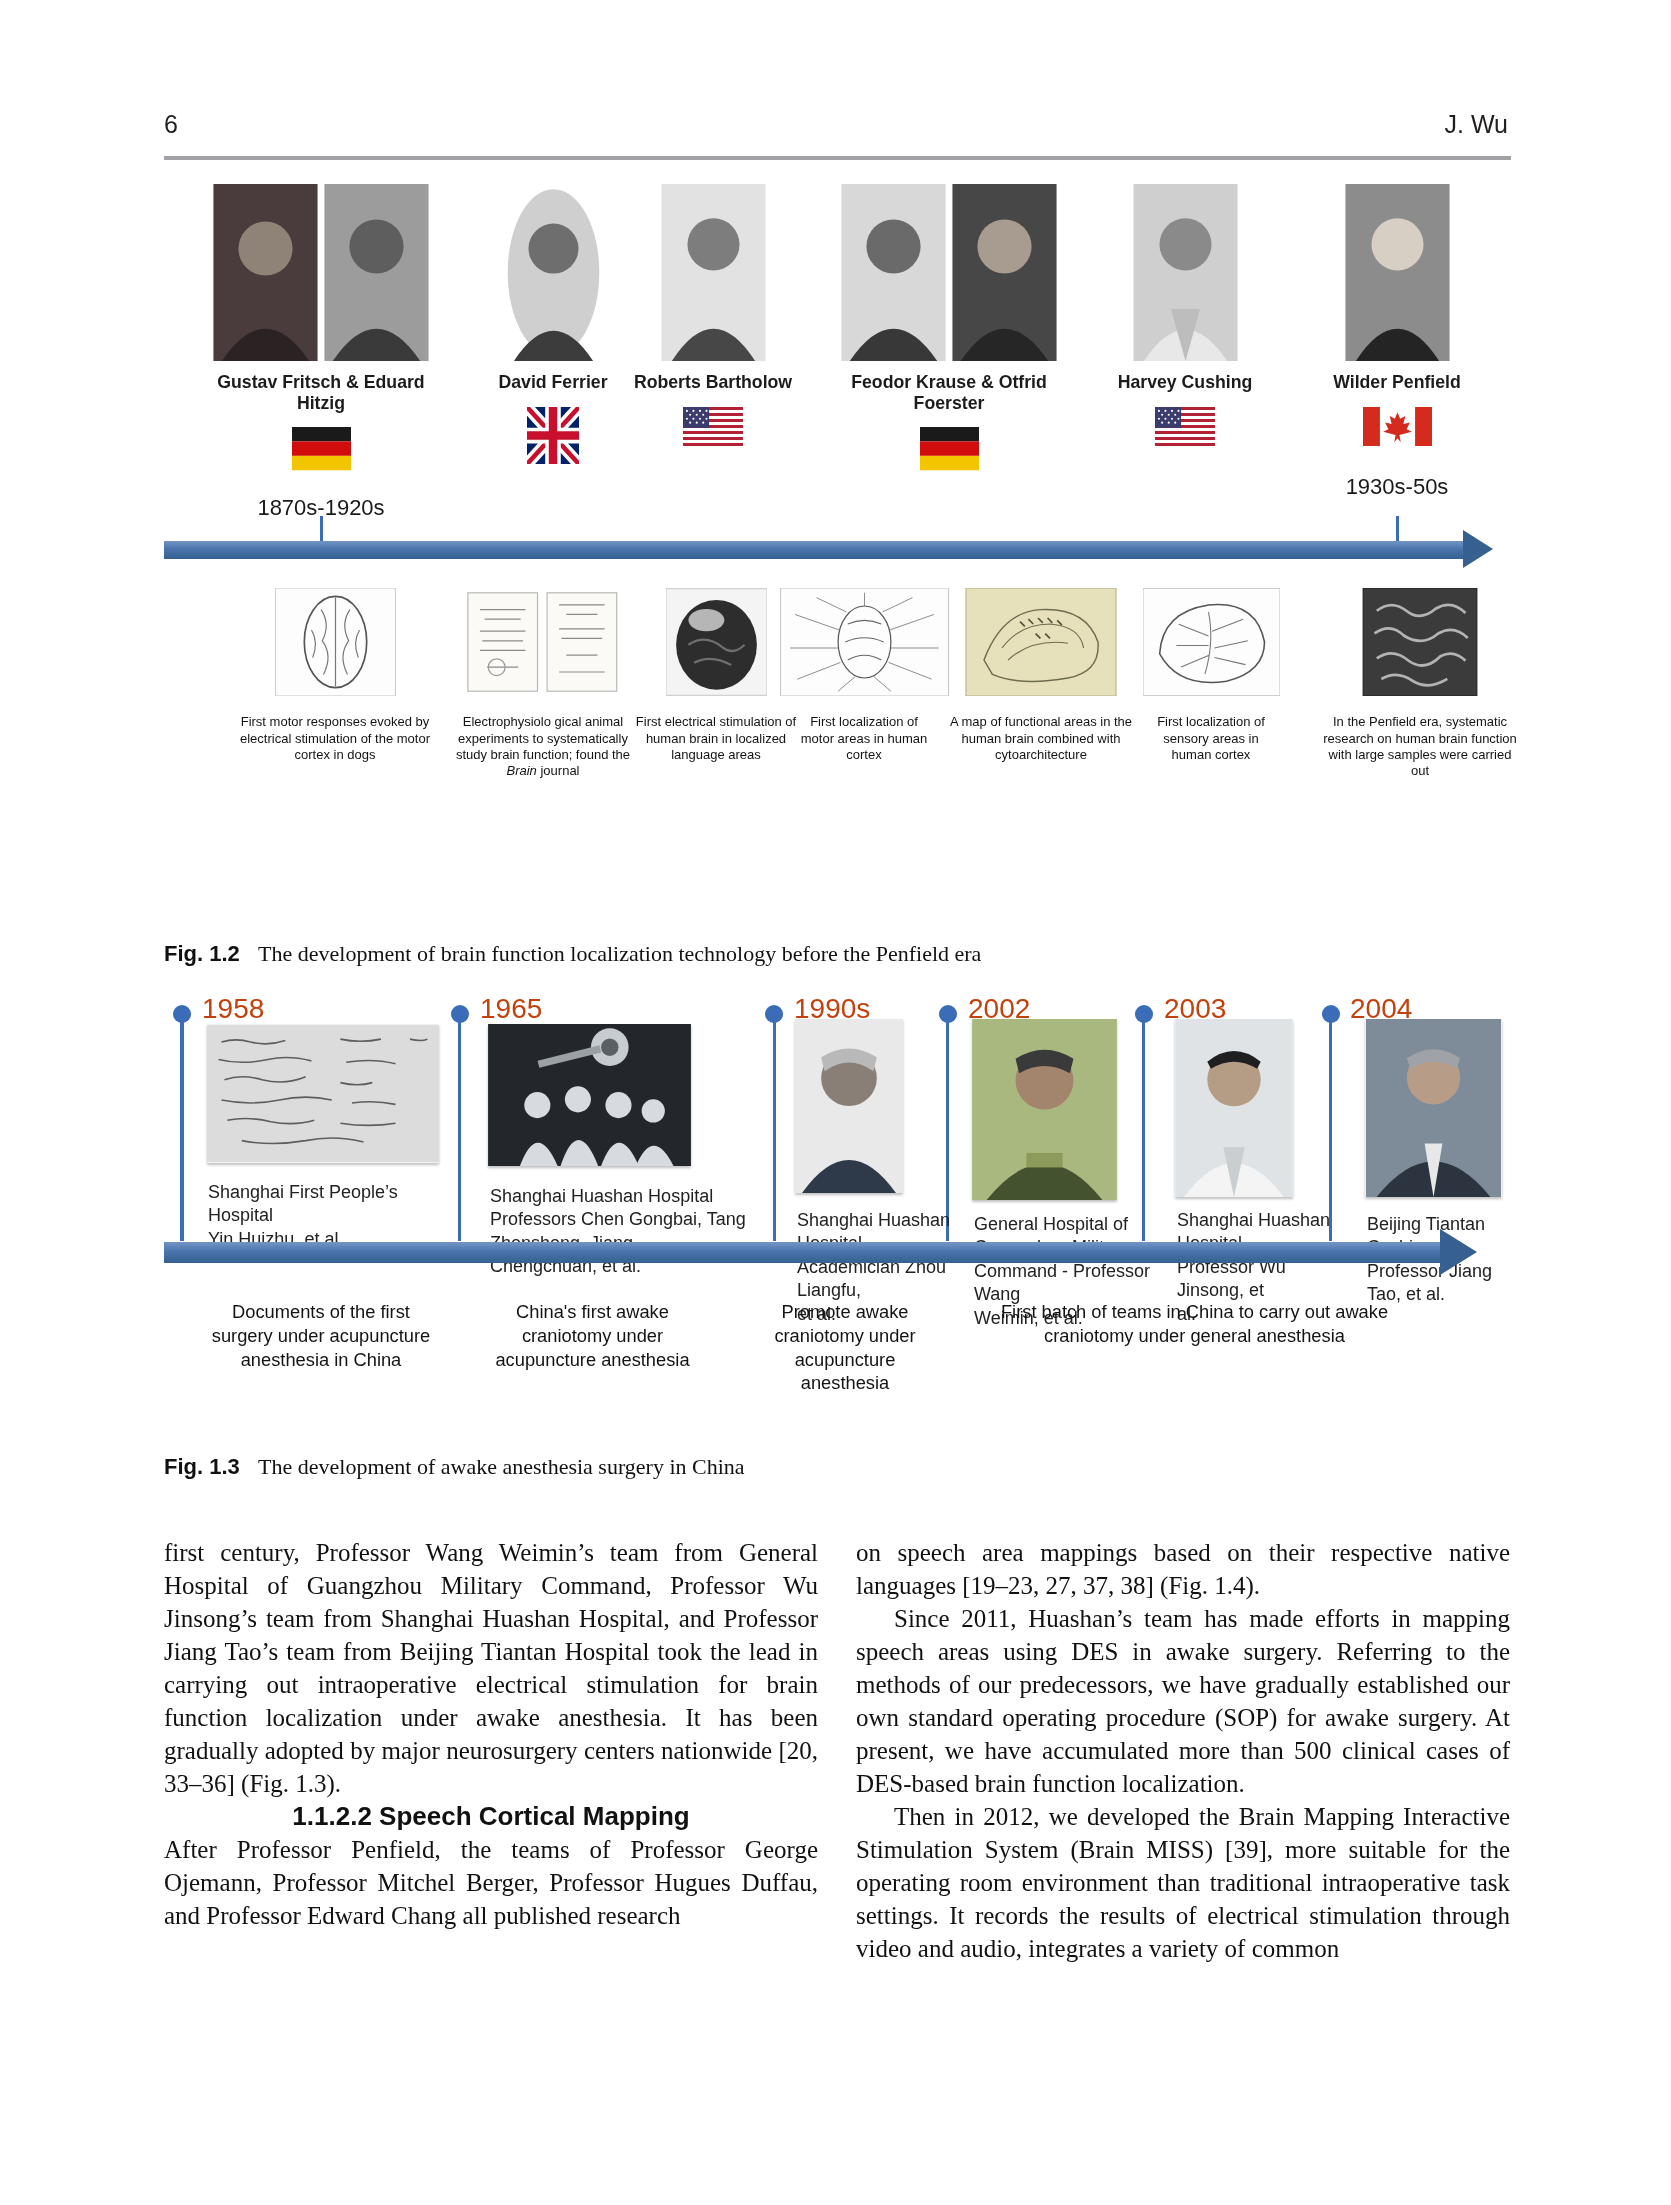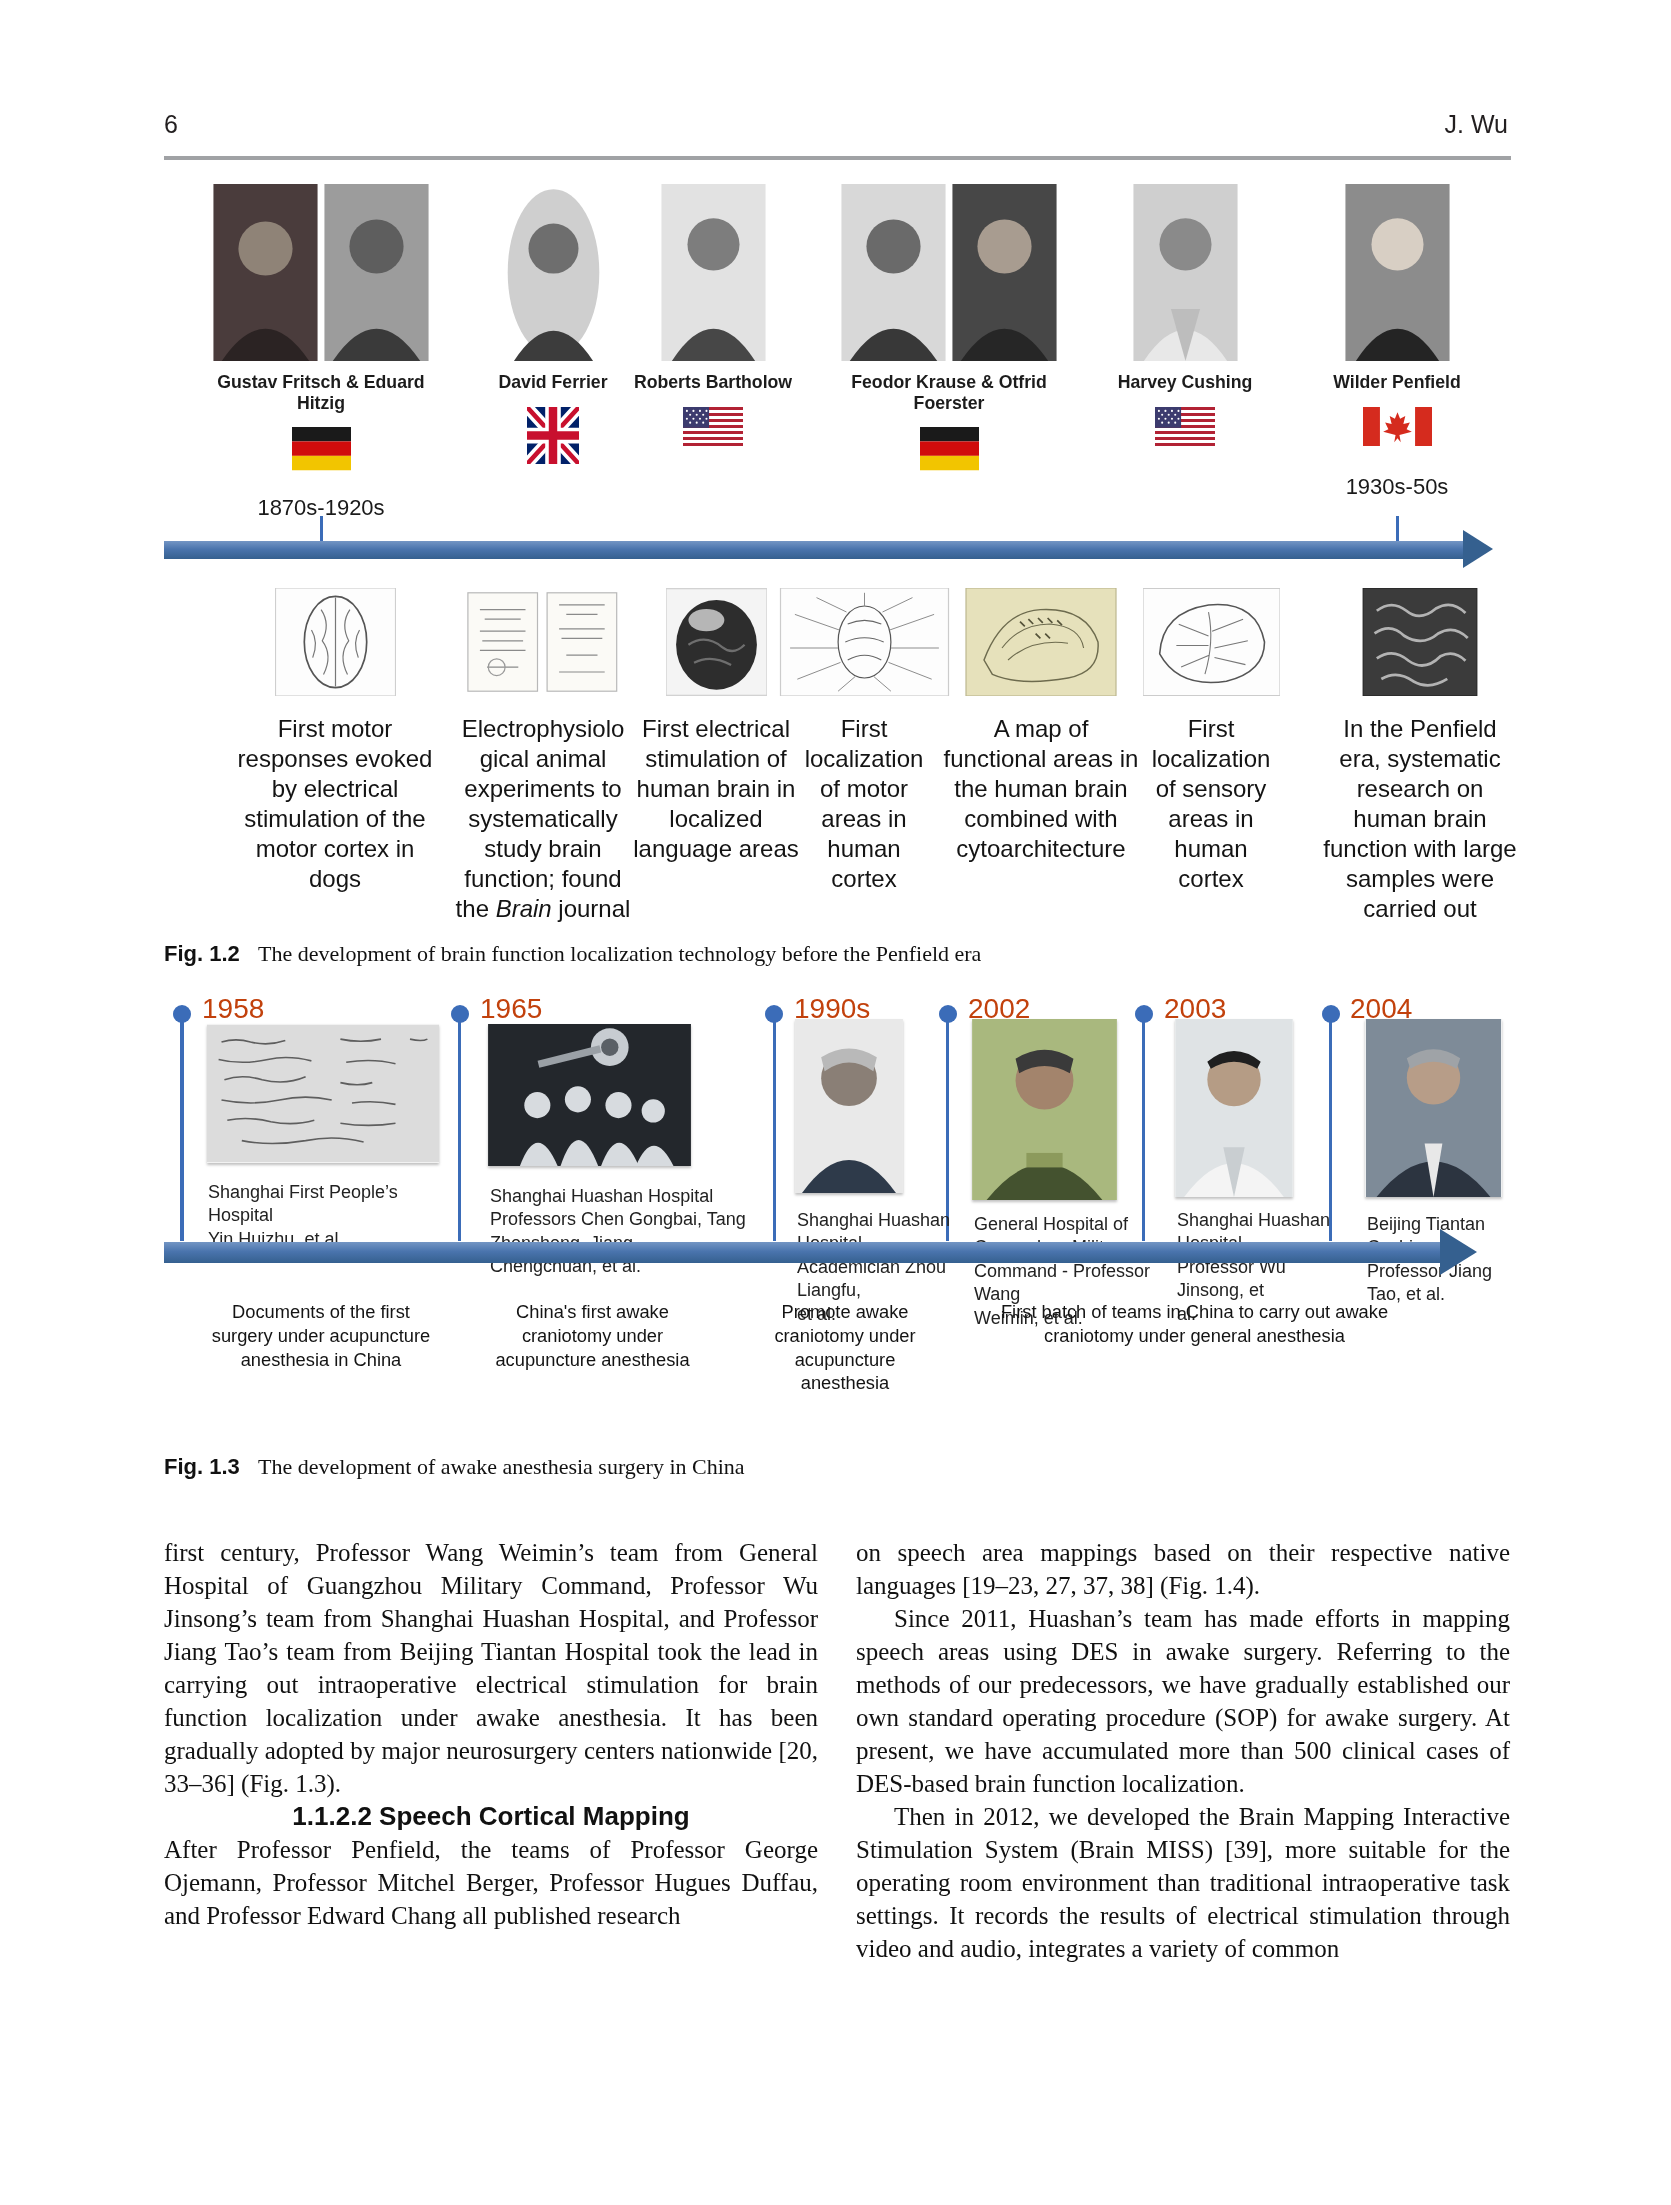--- a/index.html
+++ b/index.html
@@ -16,21 +16,21 @@
   .portrait-row{display:flex;justify-content:center;gap:5.2px;height:177px;}
   .portrait-row svg{height:177px;}
   .pname{margin-top:11.8px;font-size:17.7px;font-weight:bold;line-height:1.15;}
   .flagbox{margin-top:14.4px;height:62px;display:flex;justify-content:center;align-items:flex-start;}
   .era{margin-top:5.2px;font-size:22px;color:#1a1a1a;}
   .tick{width:3.3px;background:#3b6cb8;}
   .tbar{height:18.3px;background:linear-gradient(180deg,#7395c4 0%,#4a74ad 45%,#35608f 100%);}
   .tbar-head{width:0;height:0;border-left:30px solid #35608f;border-top:19.6px solid transparent;border-bottom:19.6px solid transparent;}
   .mcol{position:absolute;width:196px;text-align:center;}
   .mimg{display:flex;justify-content:center;align-items:flex-end;height:113px;}
-  .mcap{margin-top:18.3px;font-size:24px;line-height:1.25;color:#141414;}
+  .mcap{margin-top:18.3px;font-size:13px;line-height:1.25;color:#141414;}
   .mcap.narrow{padding:0 33px;}
   .figcap{left:164px;font-size:22px;font-family:"Liberation Serif",serif;color:#111;}
   .figcap b{font-family:"Liberation Sans",sans-serif;font-weight:bold;margin-right:18.3px;}
   
   .pin-dot{position:absolute;width:18.3px;height:18.3px;border-radius:50%;background:#3b6cb8;}
   .pin-line{position:absolute;width:3.3px;background:#3b6cb8;}
   .year{position:absolute;font-size:28px;color:#c2410c;}
   .photo{position:absolute;box-shadow:0 2px 2.6px rgba(0,0,0,.25);}
   .photo svg{display:block;}
   .hospcap{position:absolute;font-size:18px;line-height:1.3;white-space:pre-line;color:#222;}

